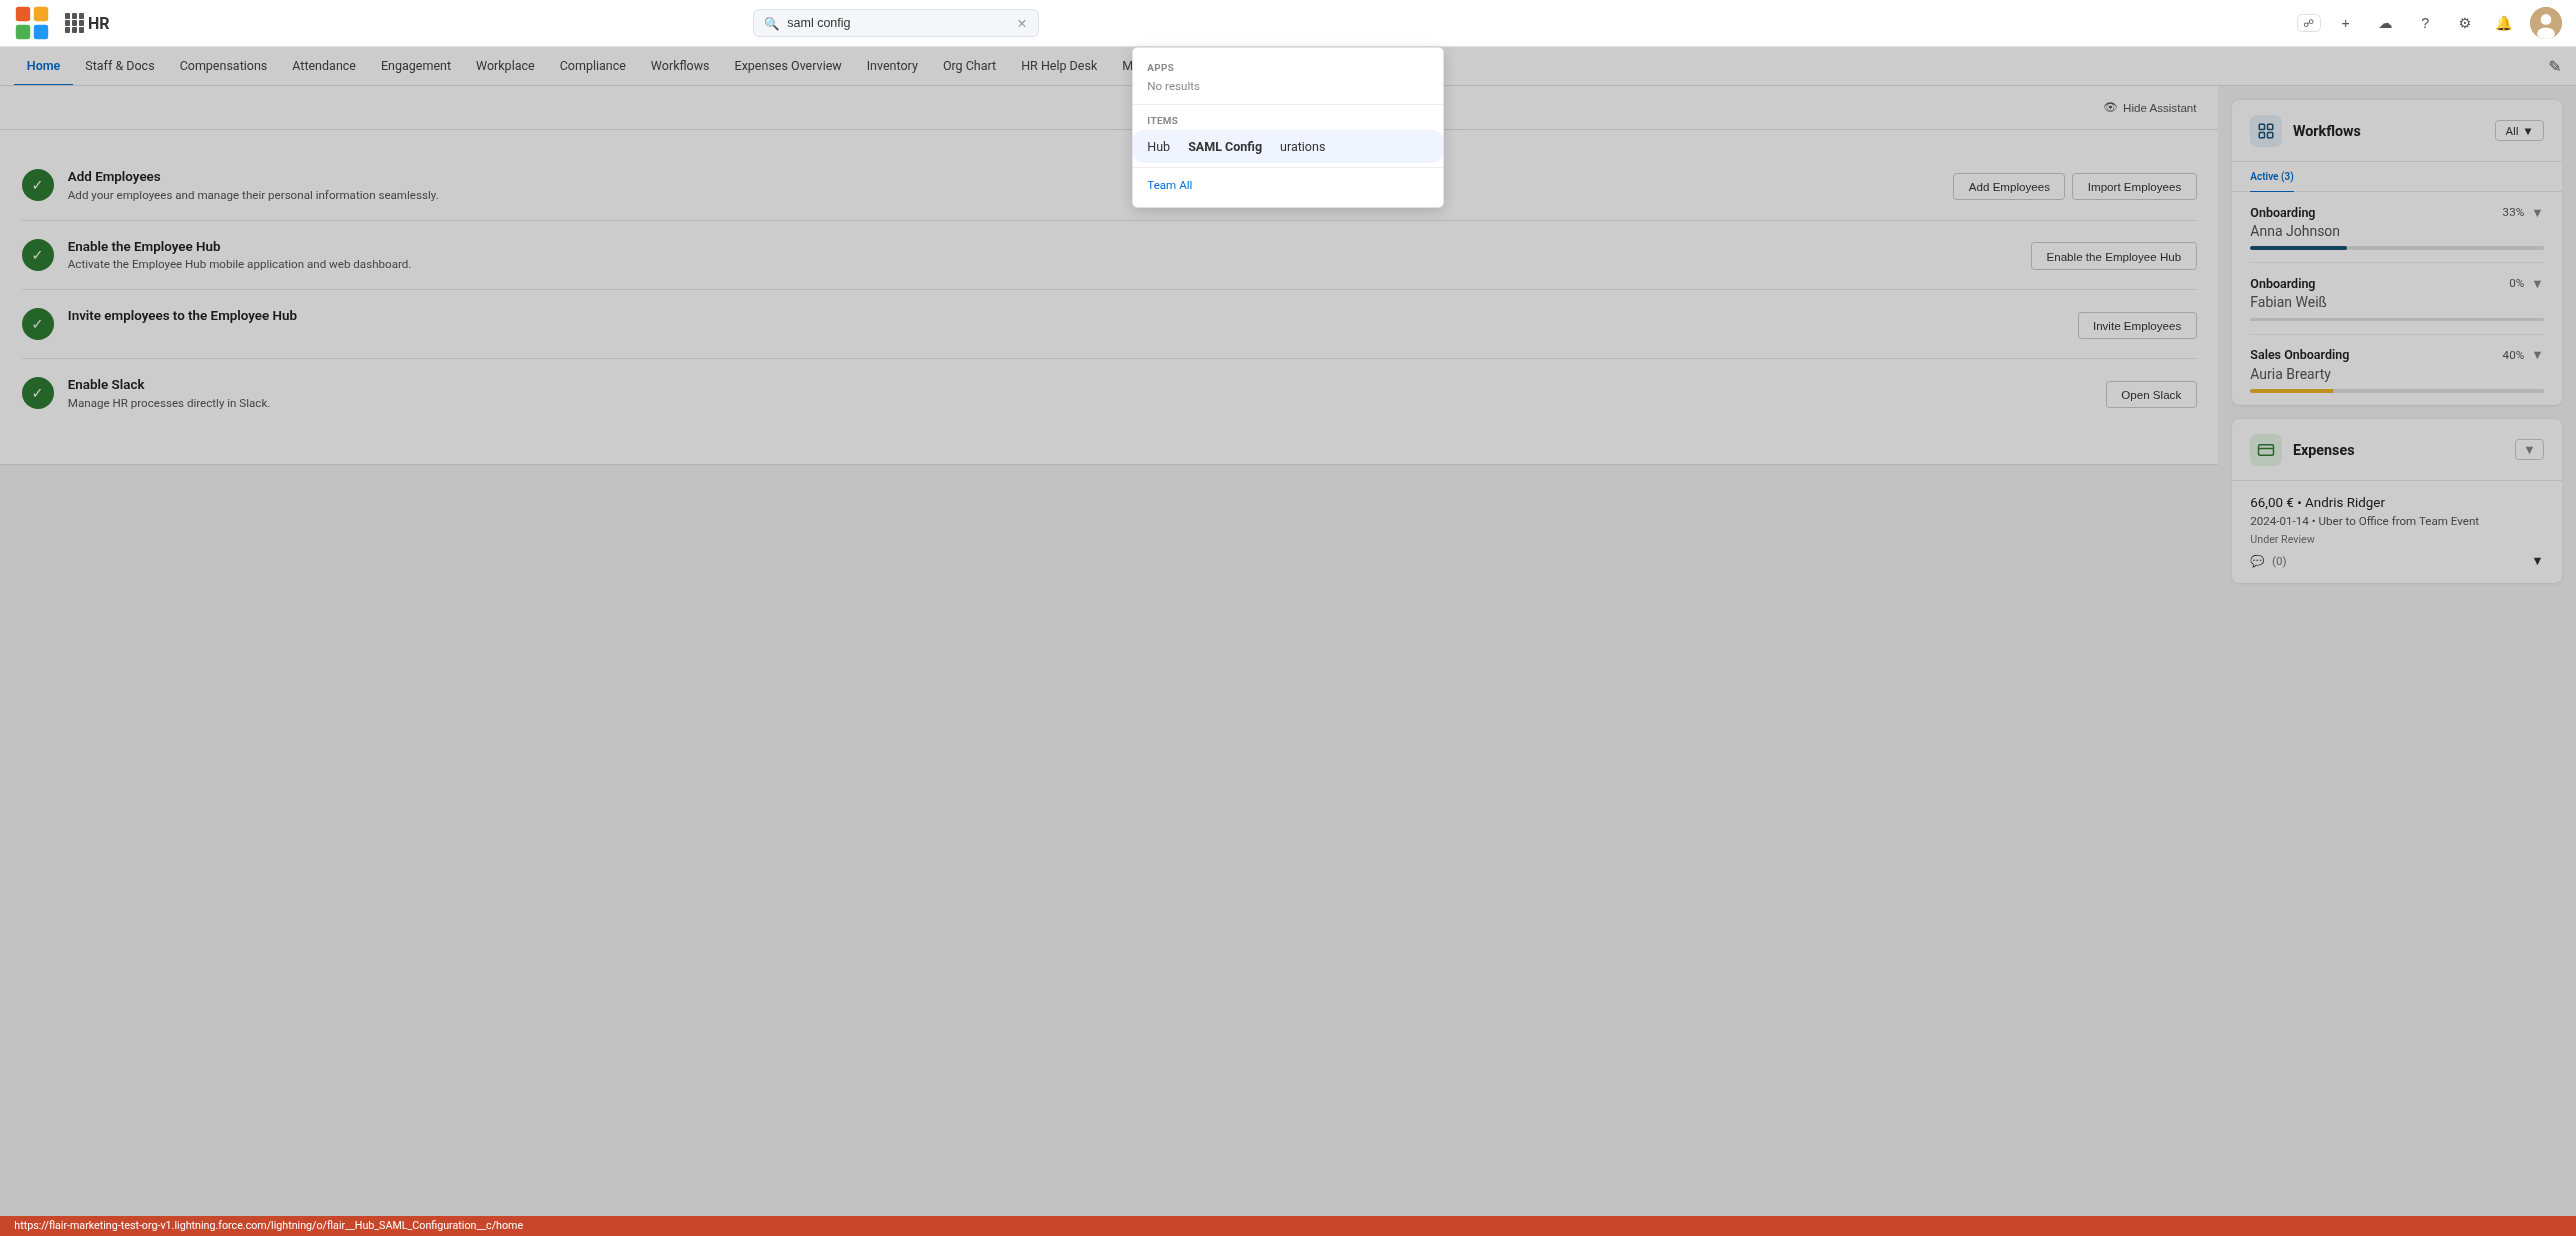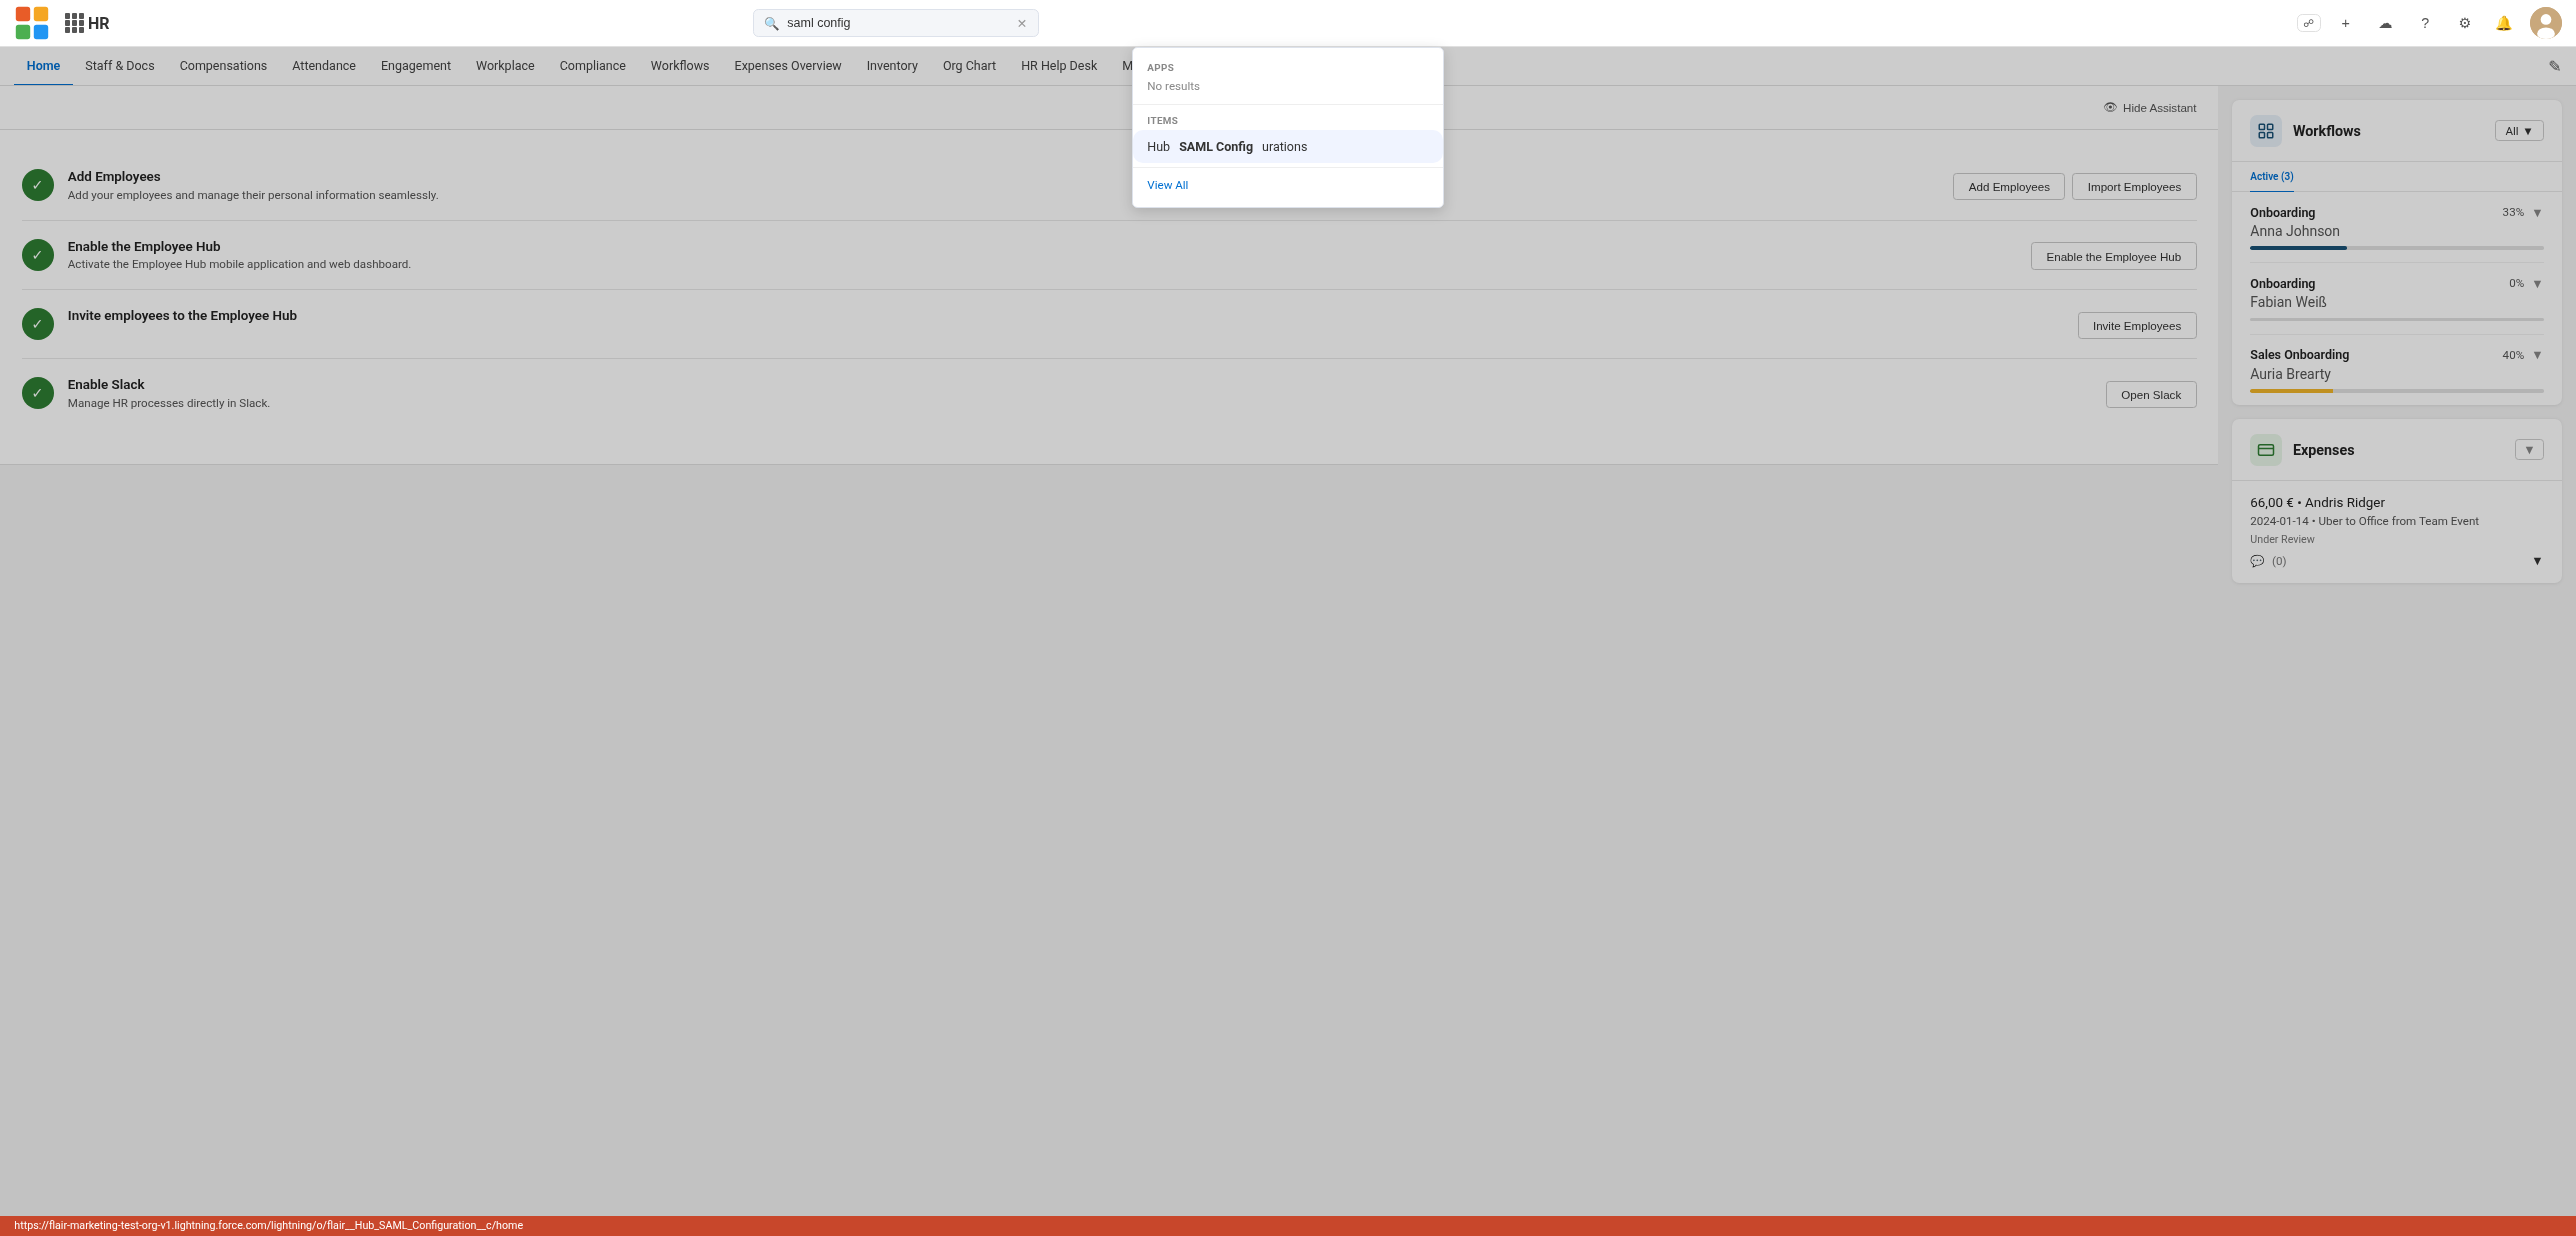--- a/index.html
+++ b/index.html
@@ -122,21 +122,21 @@
     
     .search-dropdown {
       position: absolute; top: 47px; left: 50%; transform: translateX(-50%);
       width: 312px; background: #fff; border: 0.9px solid #dde2eb; border-radius: 5.4px;
       box-shadow: 0 3.6px 14.3px rgba(0,0,0,0.15); z-index: 999; padding: 7.2px 0;
     }
     .dropdown-section-label {
       font-size: 9.8px; font-weight: 700; color: #888; padding: 7.2px 14.3px 3.6px; text-transform: uppercase; letter-spacing: 0.4px;
     }
     .dropdown-item {
-      padding: 9px 14.3px; font-size: 12.5px; color: #333; cursor: pointer; display: flex; align-items: flex-start; gap: 9px; border-radius: 10px;
+      padding: 9px 14.3px; font-size: 12.5px; color: #333; cursor: pointer; display: flex; align-items: flex-start; gap: 18px; border-radius: 10px;
     }
     .dropdown-item:hover, .dropdown-item.highlighted { background: #f0f4ff; }
     .dropdown-divider { border: none; border-top: 0.9px solid #eee; margin: 3.6px 0; }
     .dropdown-view-all { padding: 7.2px 14.3px; color: #0070d2; font-size: 11.6px; cursor: pointer; }
     .no-results { font-size: 11.6px; color: #888; padding: 1.8px 14.3px 7.2px; }
 
     
     .status-bar {
       position: fixed; bottom: 0; left: 0; right: 0; background: #c8472b;
       color: #fff; font-size: 10.7px; padding: 3.6px 14.3px; z-index: 200;
@@ -236,21 +236,21 @@
   <div class="dropdown-section-label">Apps</div>
   <div class="no-results">No results</div>
   <hr class="dropdown-divider">
   <div class="dropdown-section-label">Items</div>
   <div class="dropdown-item highlighted">
     <span>Hub </span>
       <span style="font-weight:700;">SAML Config</span>
       <span>urations</span>
   </div>
   <hr class="dropdown-divider">
-  <div class="dropdown-view-all">View All</div>
+  <div class="dropdown-view-all">Team All</div>
 </div>
 
 <div class="main-layout">
 
   <div class="left-panel">
     <div class="panel-header">
       <div></div>
       <button class="hide-assistant-btn">
         <span>👁</span>
         <span>Hide Assistant</span>

